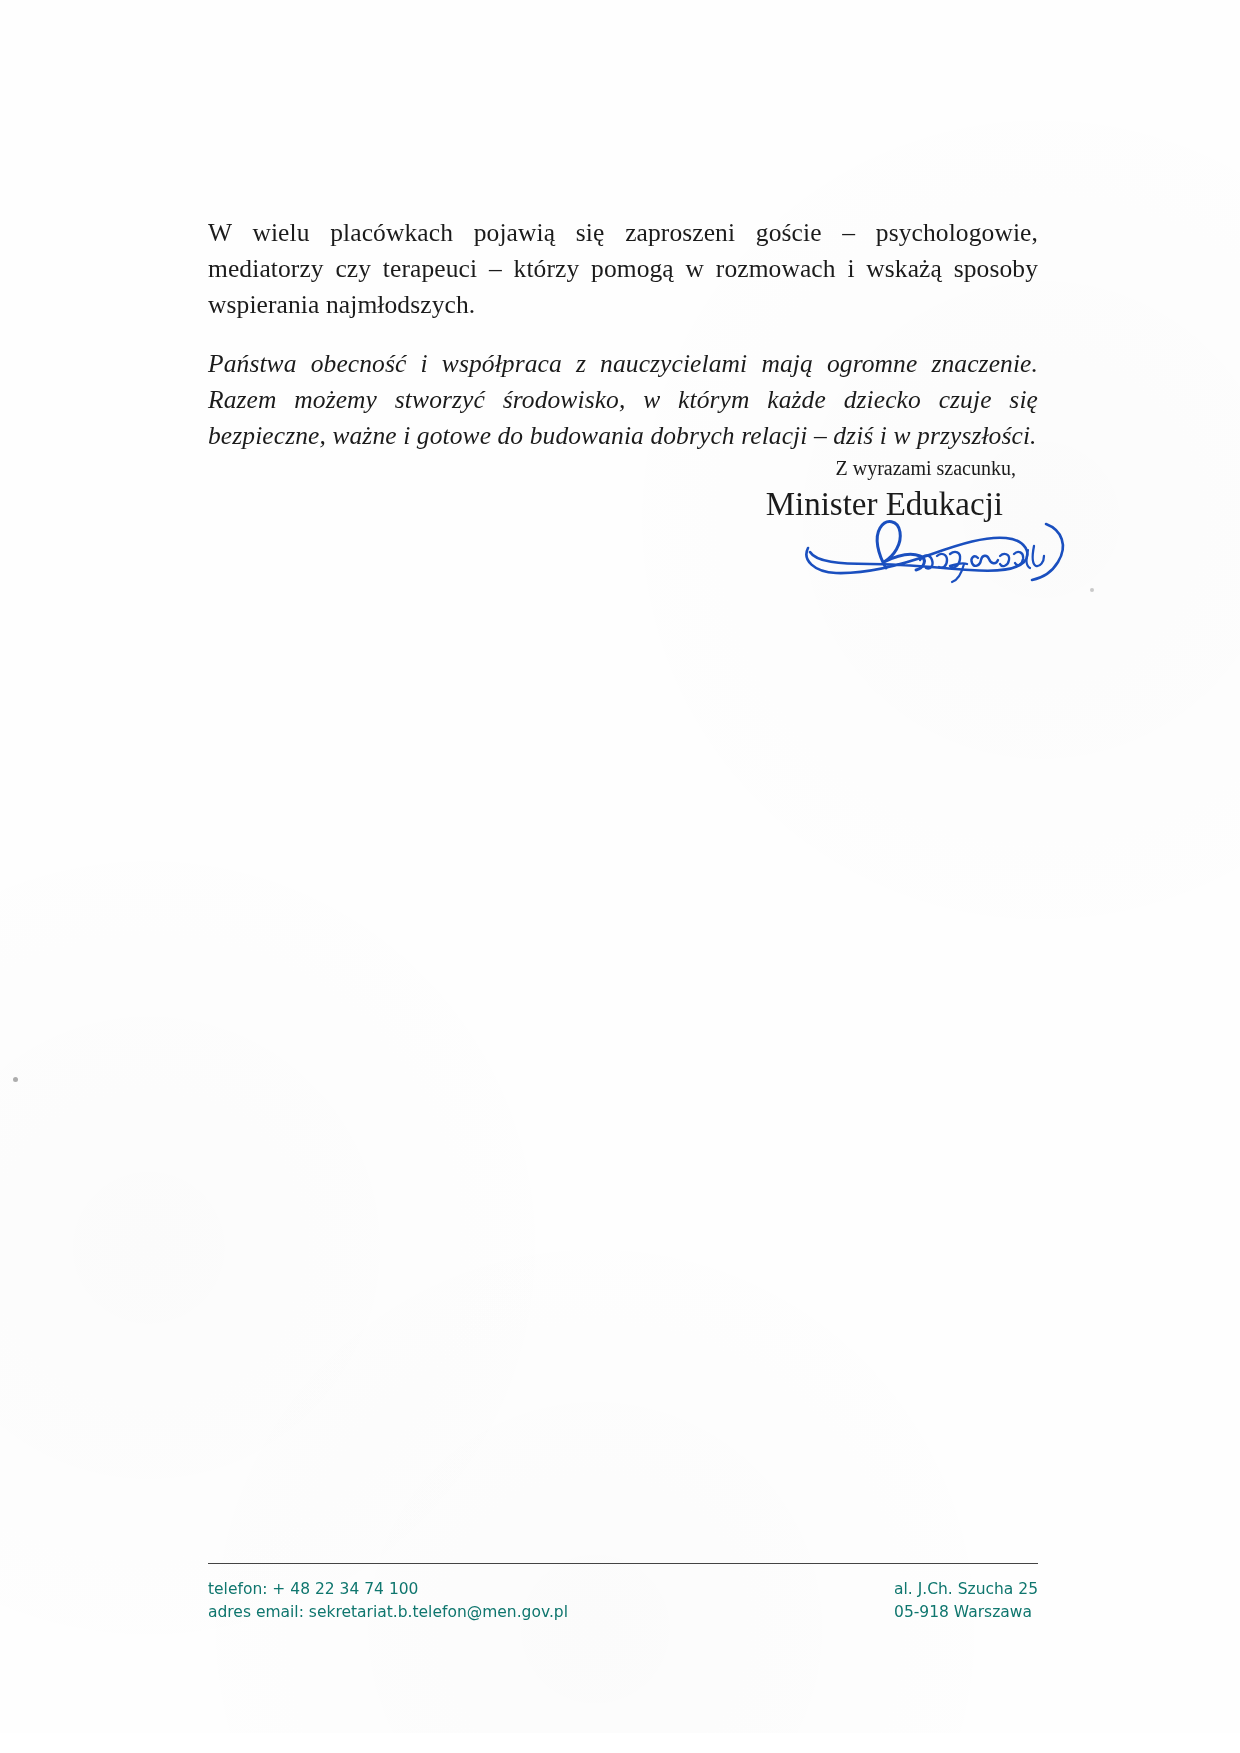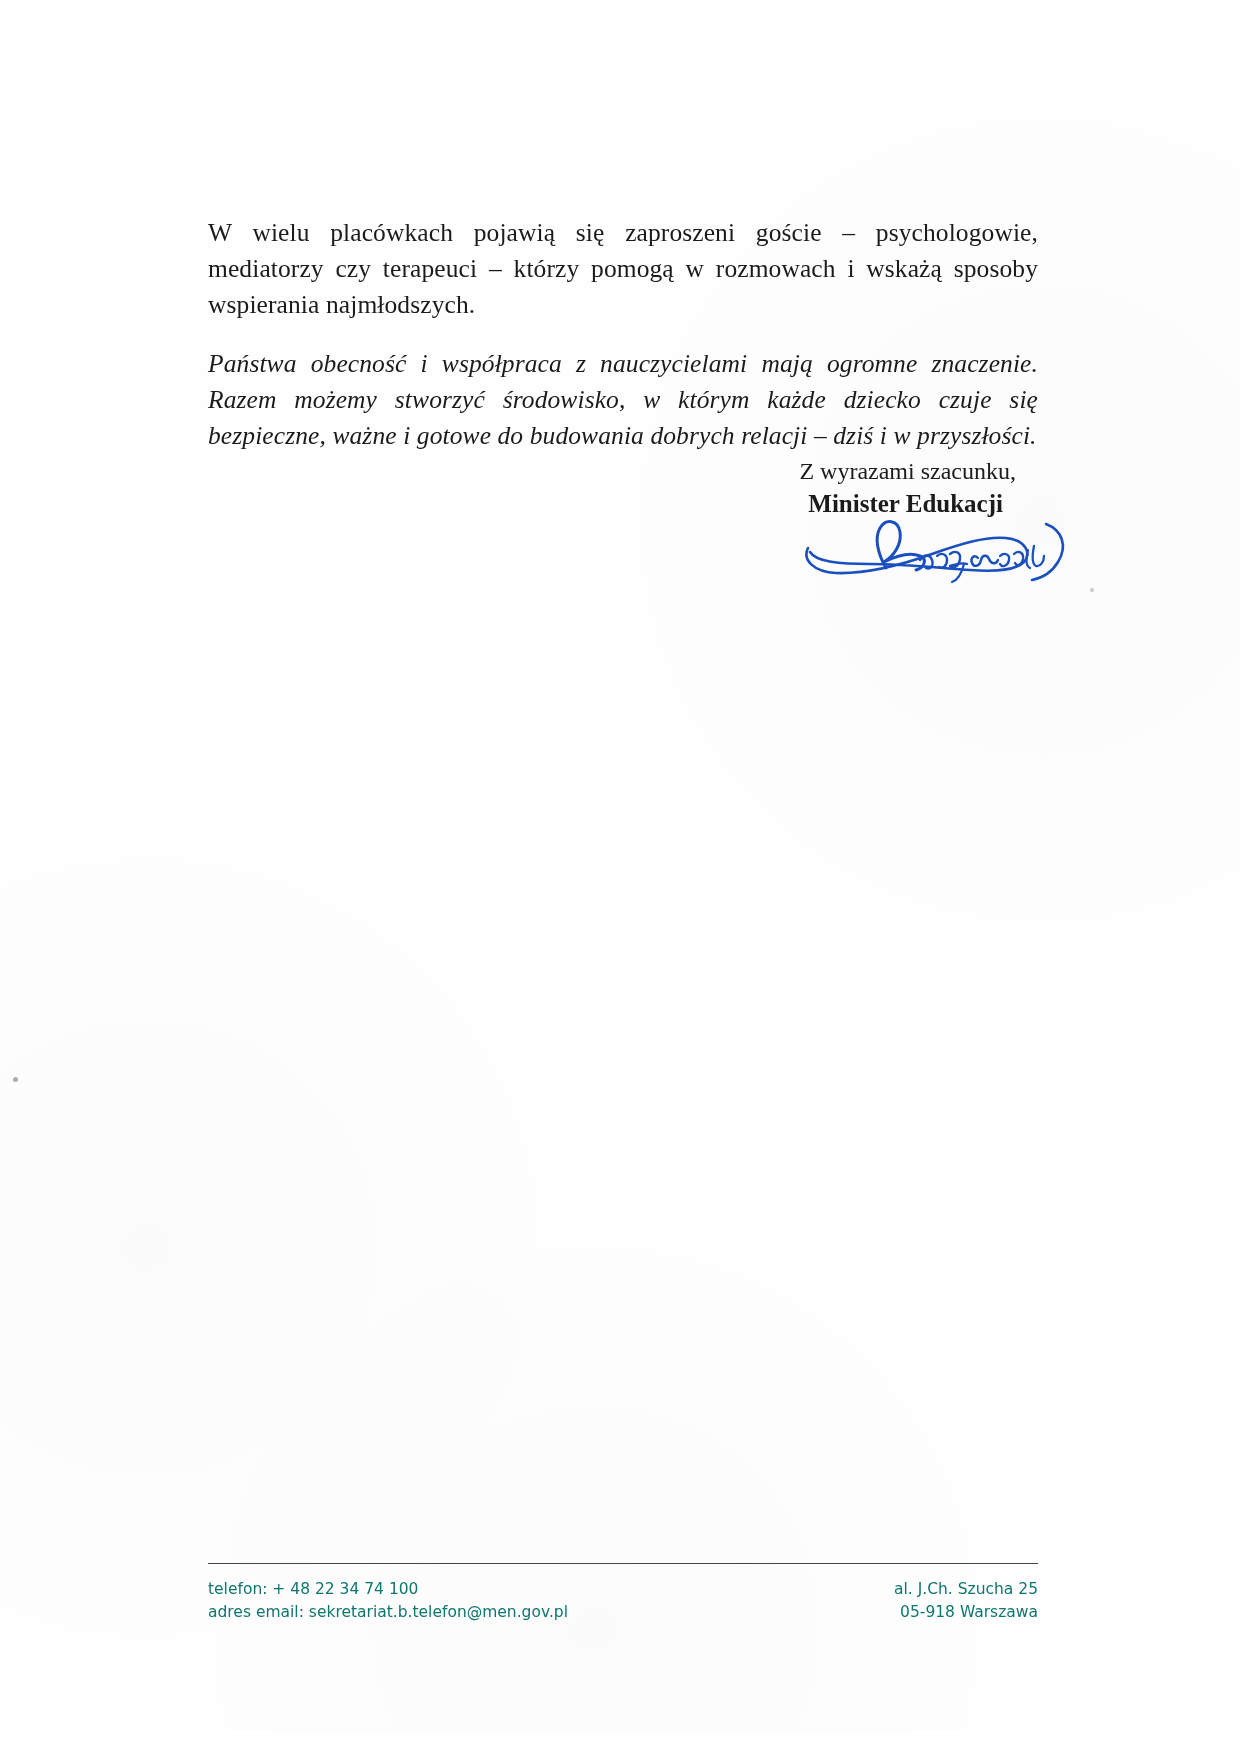--- a/index.html
+++ b/index.html
@@ -43,27 +43,27 @@
   .para:last-child { margin-bottom: 0; font-style: italic; }
 
   .closing {
     position: absolute;
     left: 208px;
     top: 455px;
     width: 830px;
     text-align: right;
   }
   .closing-line {
-    font-size: 24px;
+    font-size: 20px;
     line-height: 1.35;
     padding-right: 22px;
   }
   .closing-name {
-    font-size: 25px;
-    font-weight: bold;
+    font-size: 33px;
+    font-weight: normal;
     line-height: 1.35;
     padding-right: 35px;
   }
 
   .signature {
     position: absolute;
     left: 800px;
     top: 510px;
     width: 300px;
     height: 90px;
@@ -83,21 +83,21 @@
     top: 1578px;
     width: 830px;
     display: flex;
     justify-content: space-between;
     font-family: "DejaVu Sans", sans-serif;
     font-size: 15.5px;
     line-height: 1.5;
     color: #0f766e;
   }
   .footer-left div, .footer-right div { white-space: nowrap; }
-  .footer-right { text-align: right; }
+  .footer-right { text-align: left; }
 
   .speck {
     position: absolute;
     background: #6b6b6b;
     border-radius: 50%;
     opacity: 0.55;
   }
 </style>
 </head>
 <body>

